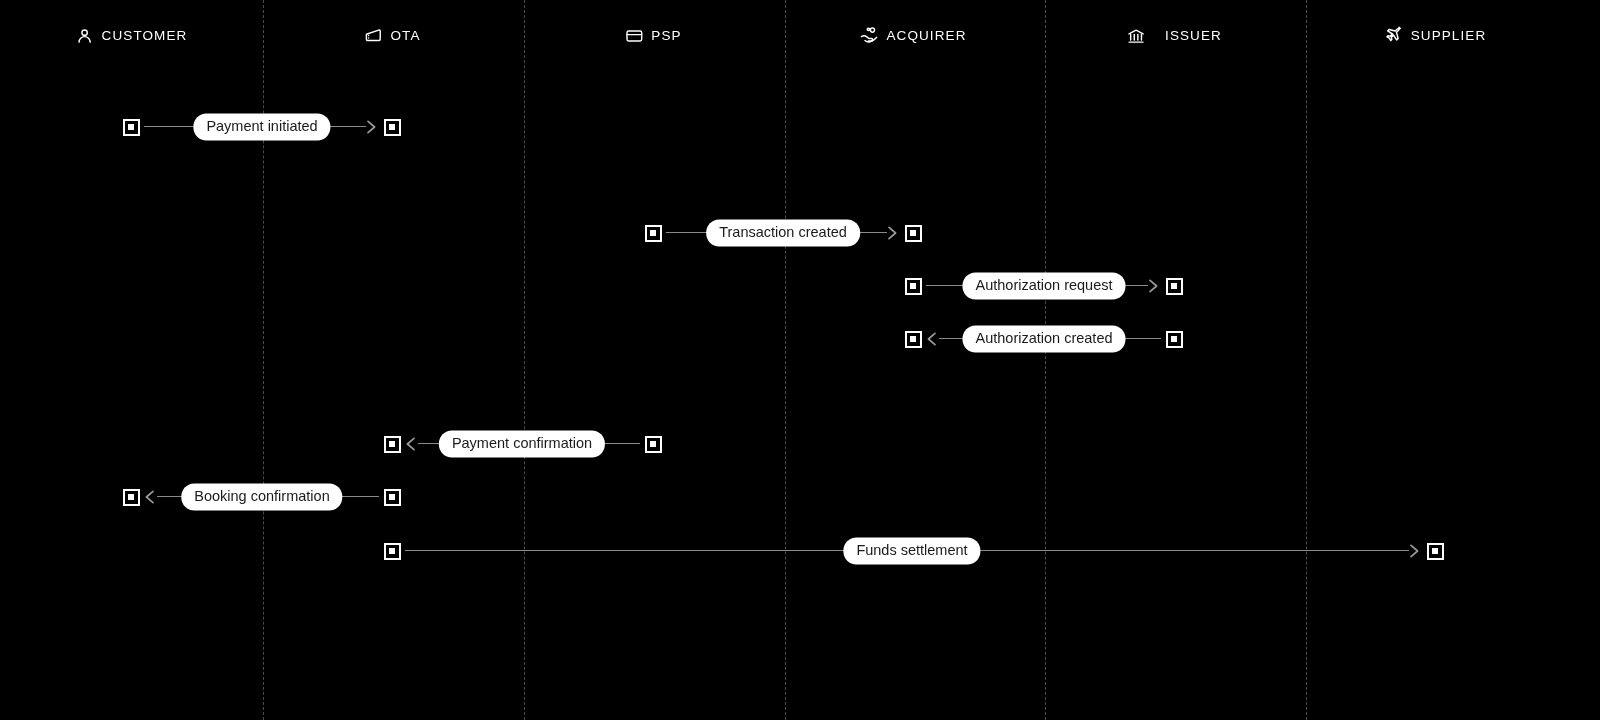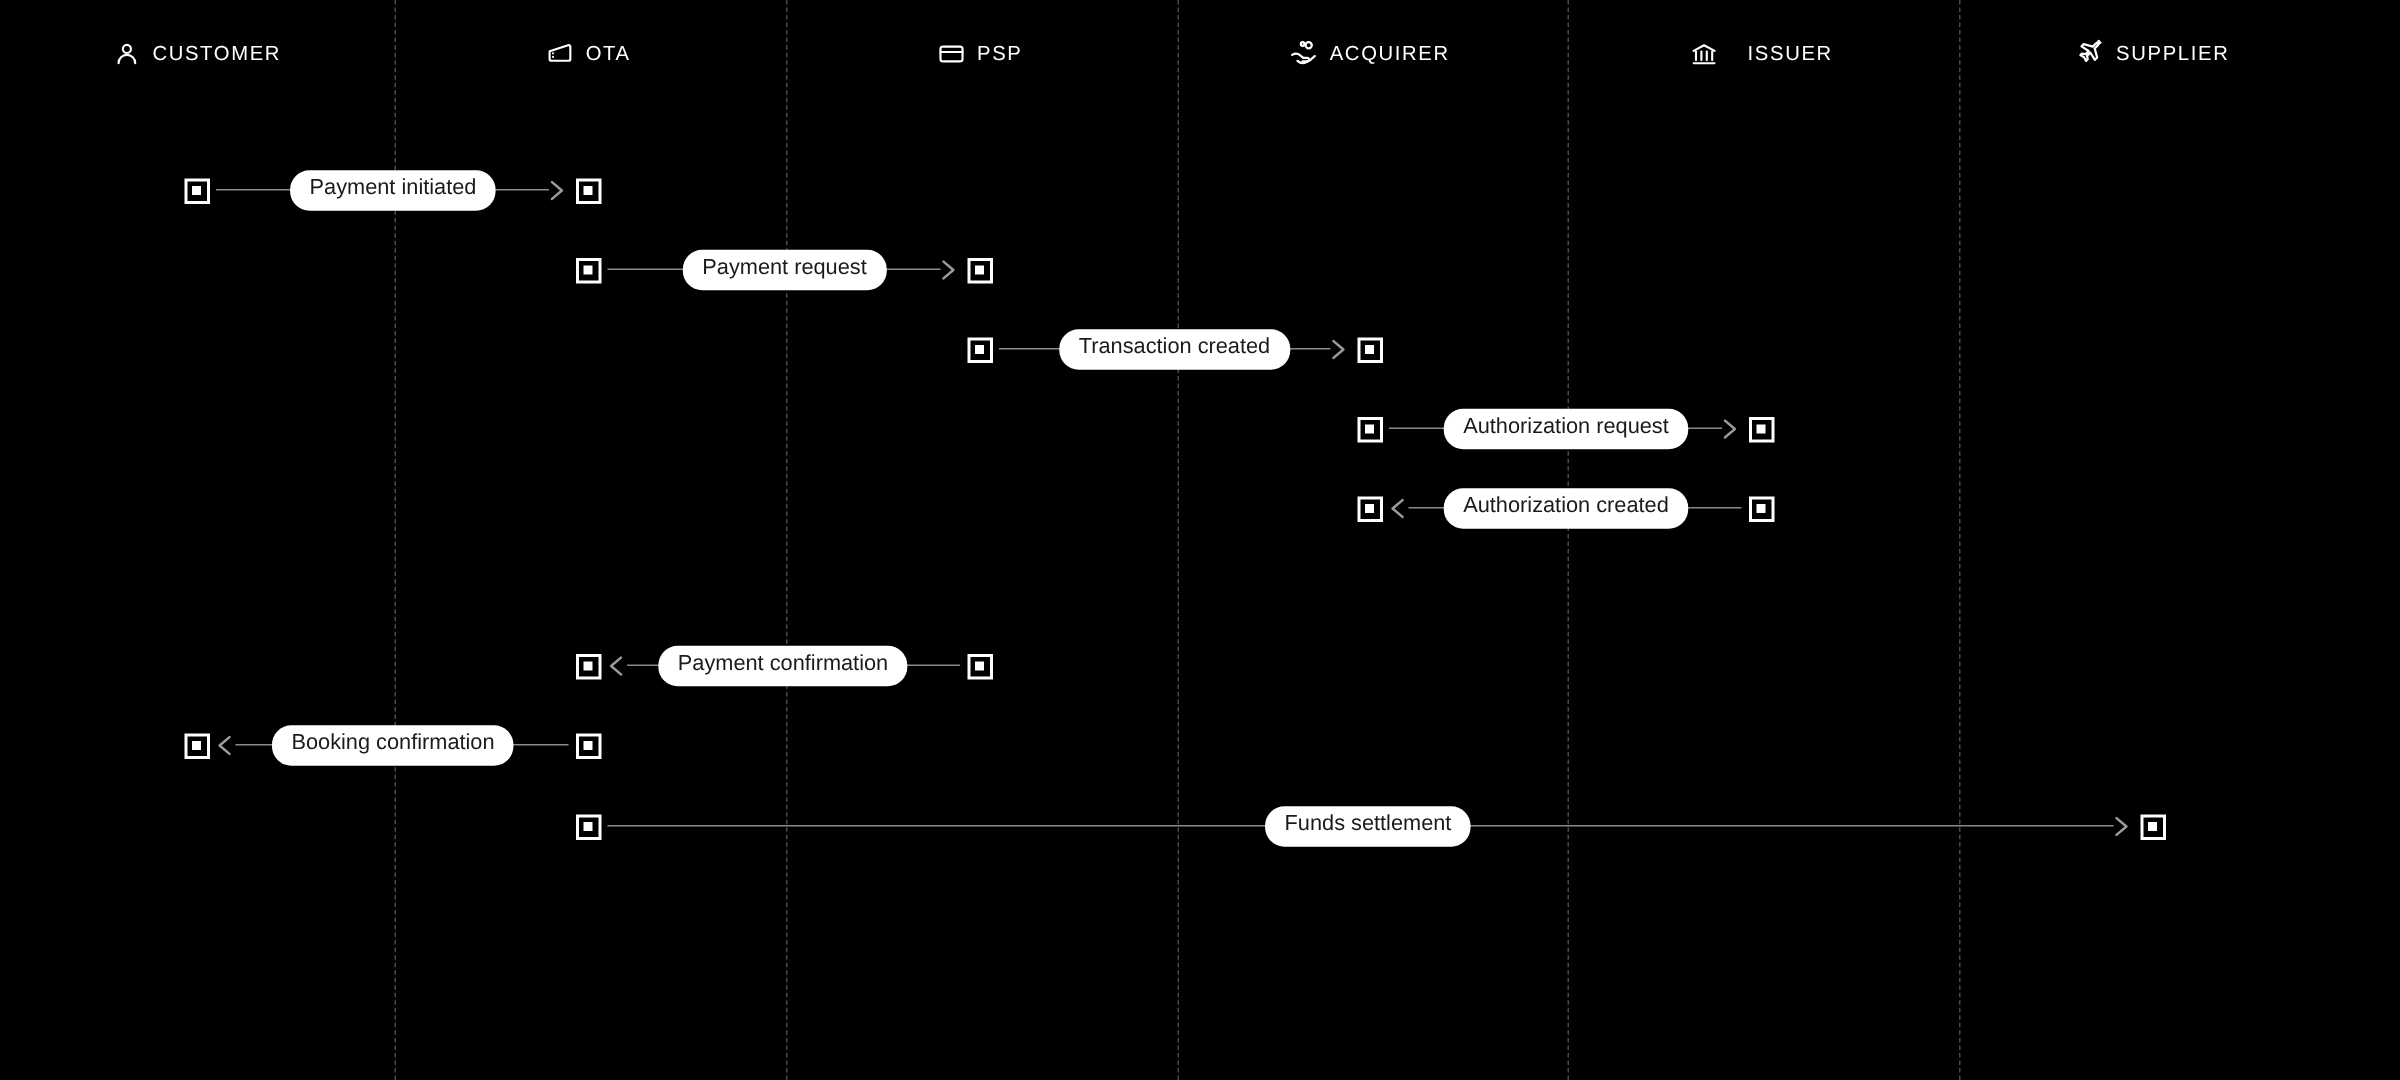--- a/index.html
+++ b/index.html
@@ -215,31 +215,20 @@
         <div class="msg-line" style="left: 144px; width: 222px;"></div>
         <div class="arrowhead" style="left: 366px;">
           <svg width="11" height="14" viewBox="0 0 11 14" fill="none" stroke="currentColor" stroke-width="1.7" stroke-linecap="round" stroke-linejoin="round">
             <path d="M2 1.4 8.6 7 2 12.6"></path>
           </svg>
         </div>
         <div class="node" style="left: 131px;"></div>
         <div class="node" style="left: 392px;"></div>
         <div class="msg-label" style="left: 262px;">Payment initiated</div>
       </div>
-      <div class="message" style="top: 180px;">
-        <div class="msg-line" style="left: 405px; width: 222px;"></div>
-        <div class="arrowhead" style="left: 627px;">
-          <svg width="11" height="14" viewBox="0 0 11 14" fill="none" stroke="currentColor" stroke-width="1.7" stroke-linecap="round" stroke-linejoin="round">
-            <path d="M2 1.4 8.6 7 2 12.6"></path>
-          </svg>
-        </div>
-        <div class="node" style="left: 392px;"></div>
-        <div class="node" style="left: 653px;"></div>
-        <div class="msg-label" style="left: 523px;">Payment request</div>
-      </div>
       <div class="message" style="top: 233px;">
         <div class="msg-line" style="left: 666px; width: 221px;"></div>
         <div class="arrowhead" style="left: 887px;">
           <svg width="11" height="14" viewBox="0 0 11 14" fill="none" stroke="currentColor" stroke-width="1.7" stroke-linecap="round" stroke-linejoin="round">
             <path d="M2 1.4 8.6 7 2 12.6"></path>
           </svg>
         </div>
         <div class="node" style="left: 653px;"></div>
         <div class="node" style="left: 913px;"></div>
         <div class="msg-label" style="left: 783px;">Transaction created</div>

